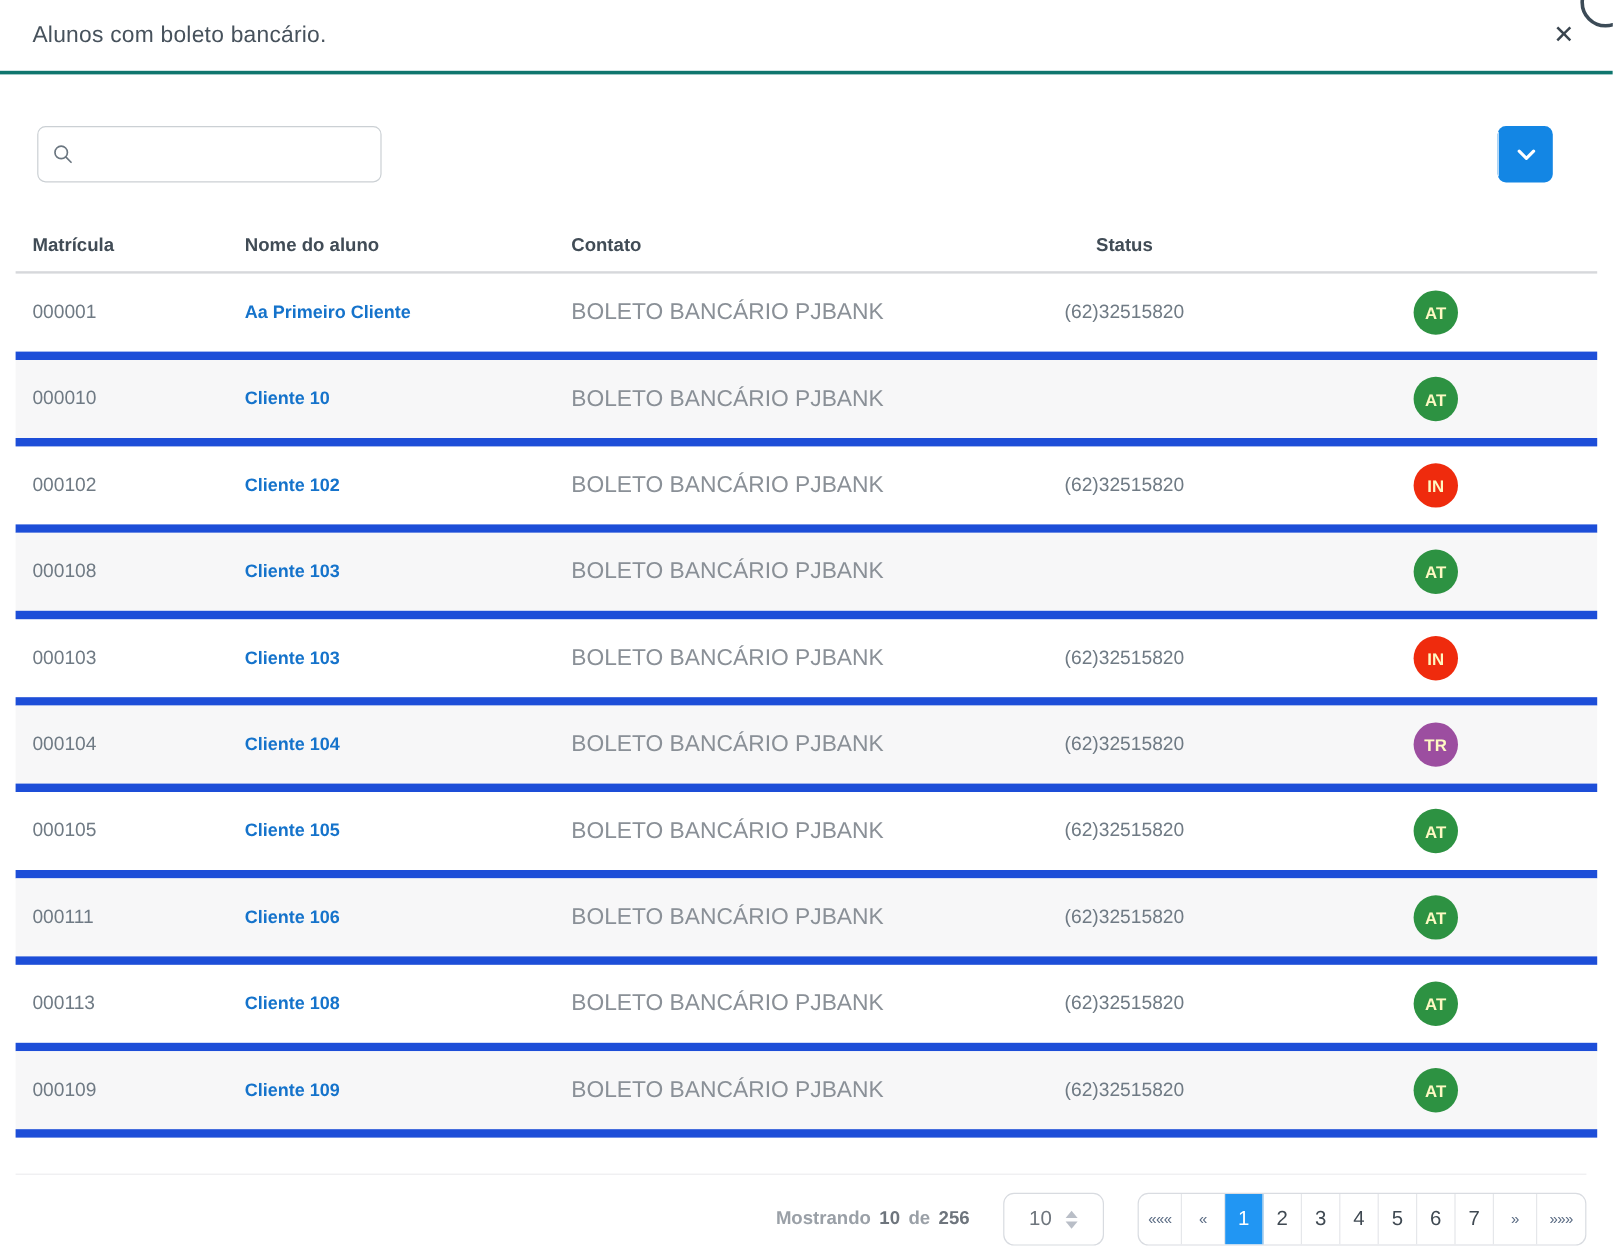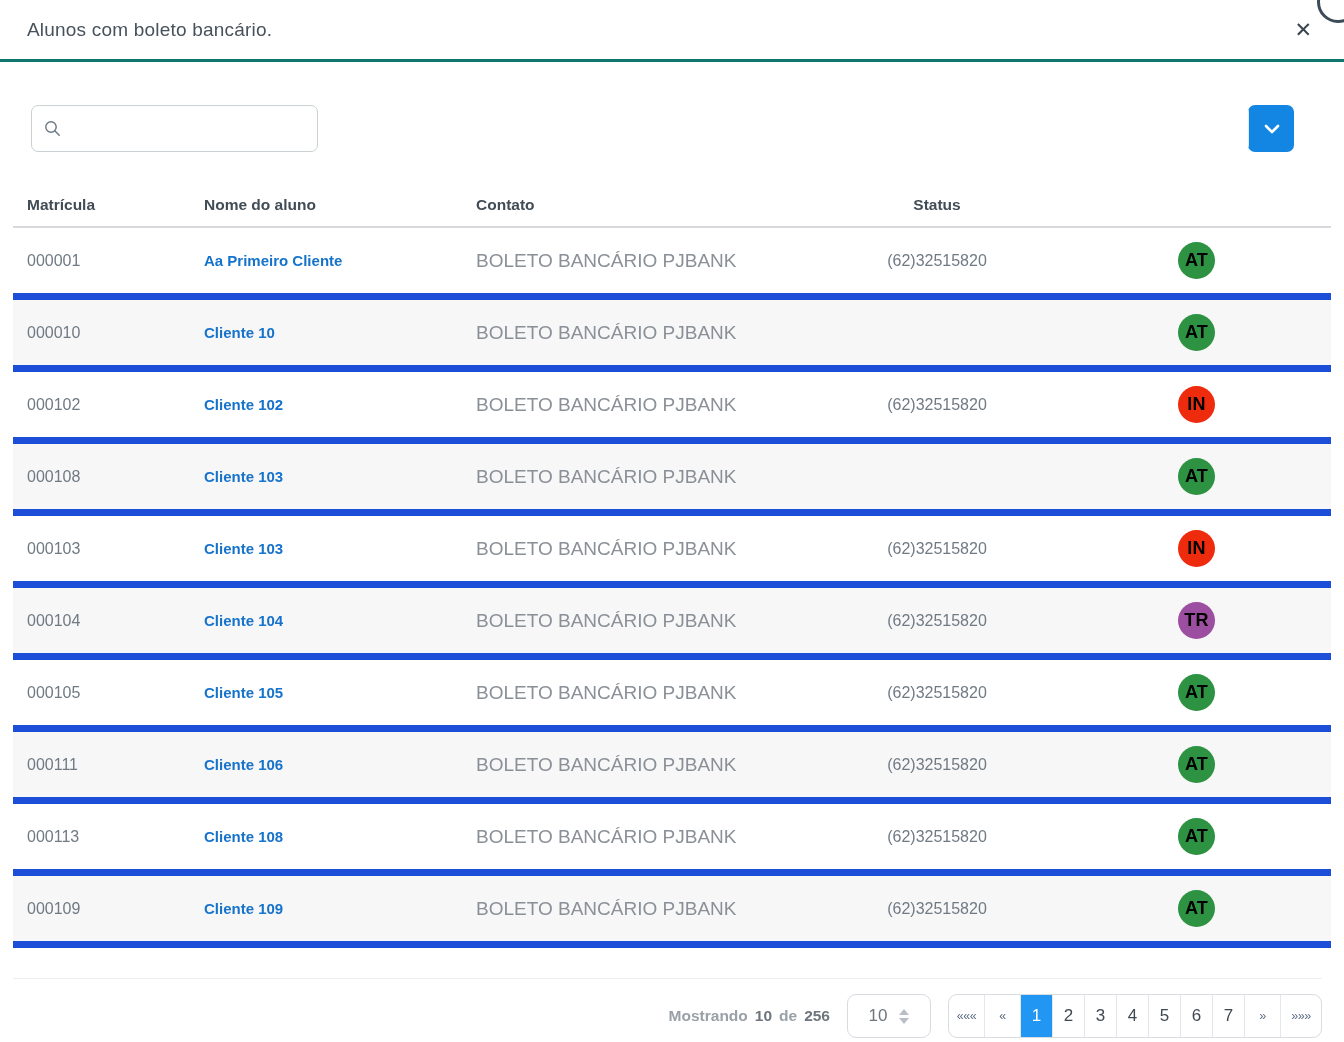--- a/index.html
+++ b/index.html
@@ -41,26 +41,26 @@
   .t-row{height:72px;border-bottom:7px solid #1d4ed8;box-sizing:border-box;}
   .t-row:nth-child(even){background:#f7f7f8;}
   .c-mat{padding-left:14px;color:#6f7a84;font-size:16px;}
   .c-nome{padding-left:14px;}
   .c-nome .link{color:#1573cb;font-weight:700;font-size:15px;cursor:pointer;}
   .c-conv{padding-left:14px;color:#8a9097;font-size:19px;}
   .c-cont{text-align:center;color:#6f7a84;font-size:16px;}
   .c-status{display:flex;justify-content:center;}
   .badge{
     width:37px;height:37px;border-radius:50%;display:flex;align-items:center;justify-content:center;
-    color:#000000;font-weight:700;font-size:18px;letter-spacing:.2px;
+    color:#fef9c3;font-weight:700;font-size:14px;letter-spacing:.2px;
   }
   
   .footer{
     border-top:1px solid #ededef;margin:30px 22px 0 13px;padding-top:15px;
-    display:flex;justify-content:flex-end;align-items:center;gap:17px;
+    display:flex;justify-content:flex-end;align-items:center;gap:28px;
   }
   .showing{display:flex;gap:7px;font-size:15.5px;font-weight:700;align-items:center;}
   .showing .lite{color:#9aa0a7;}
   .showing .num{color:#6e757d;}
   .pagesize{
     width:84px;height:44px;box-sizing:border-box;border:1px solid #d8dbe0;border-radius:9px;
     display:flex;align-items:center;justify-content:center;gap:12px;
     font-size:17px;color:#6e757d;cursor:pointer;background:#fff;
   }
   .spin{display:flex;flex-direction:column;gap:3px;}

